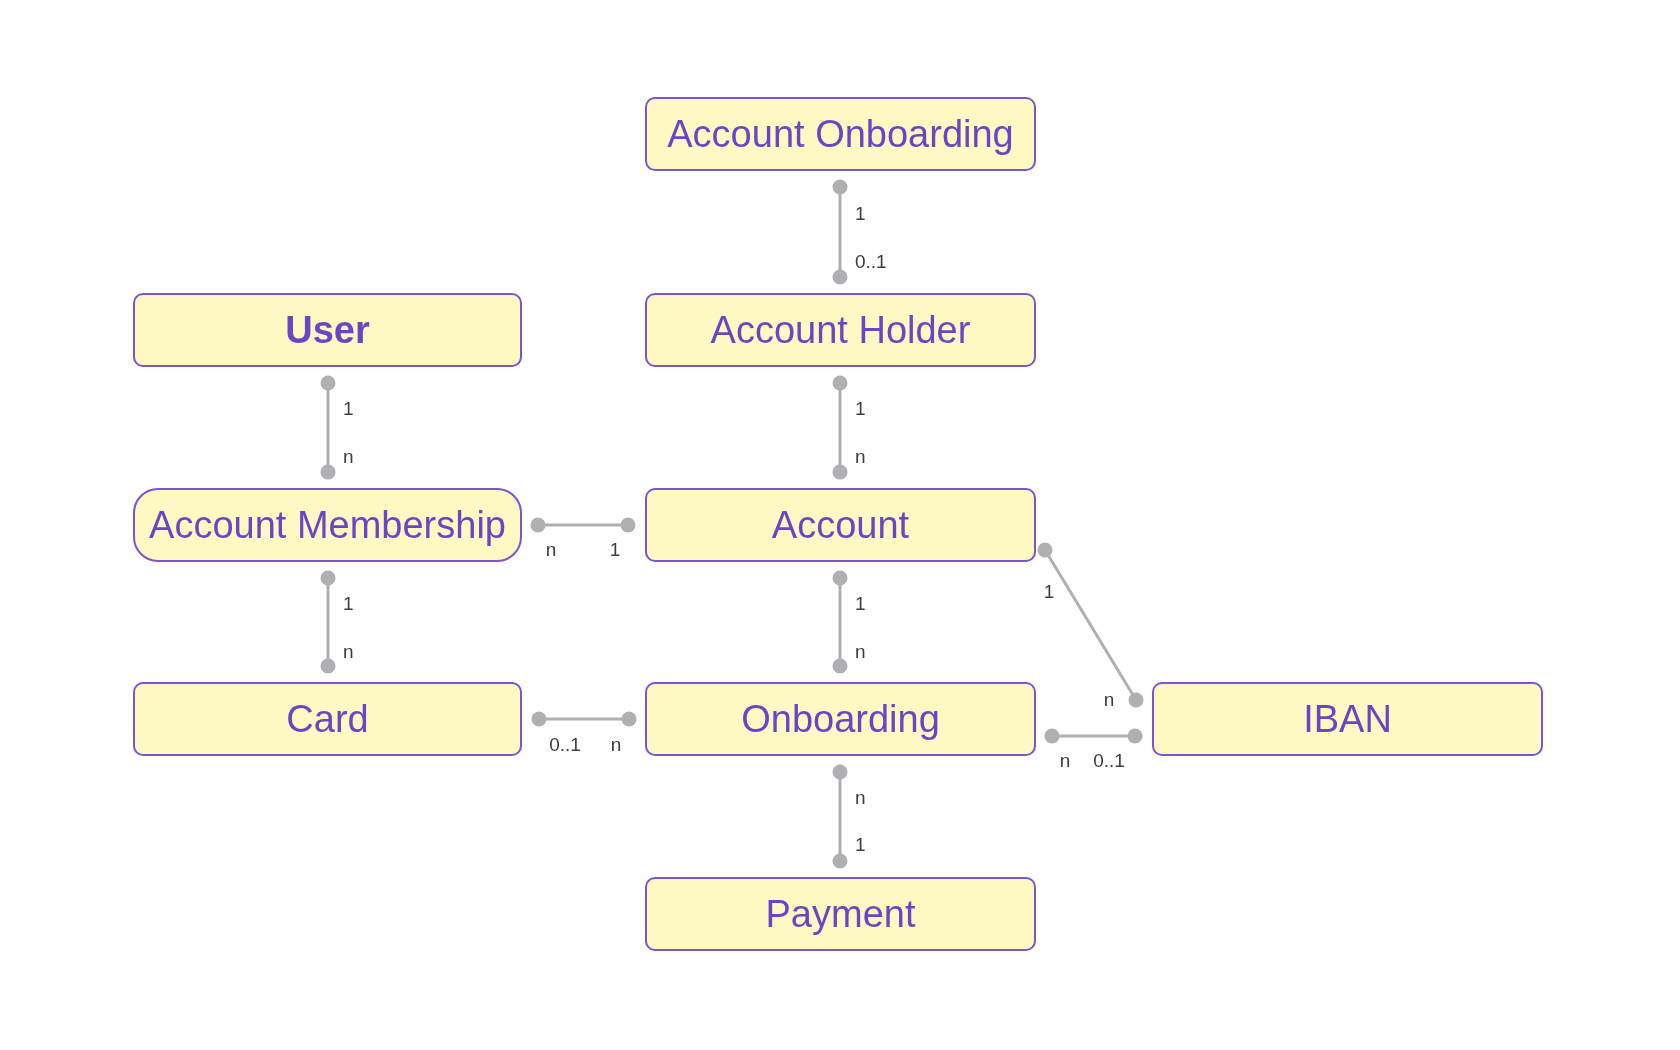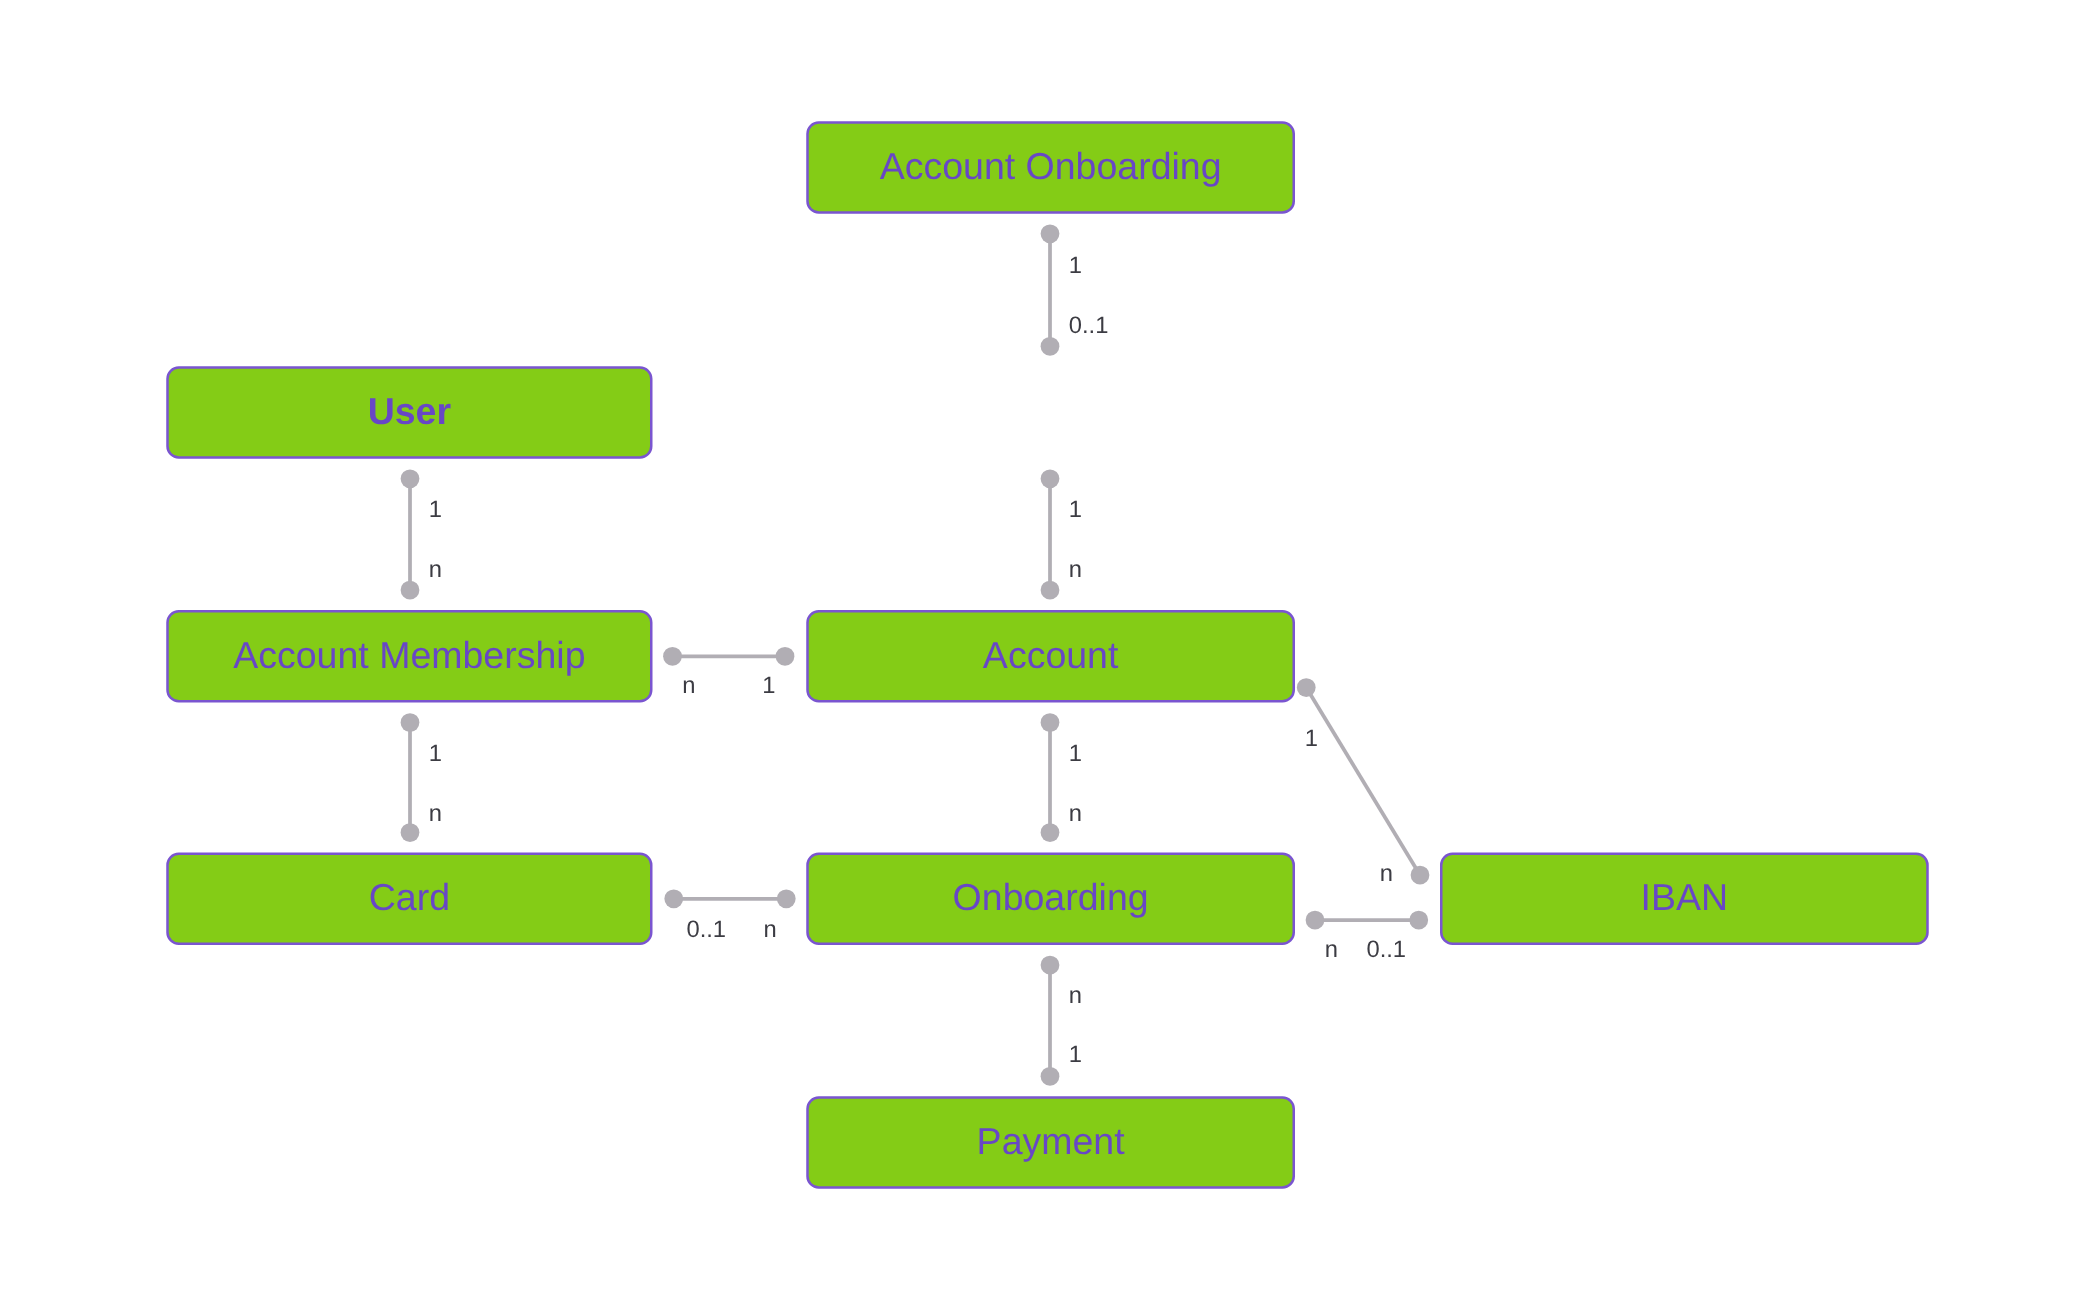--- a/index.html
+++ b/index.html
@@ -30,35 +30,35 @@
   .card-label {
     font-family: "Liberation Sans", sans-serif;
     font-size: 19px;
     fill: #3c3c43;
   }
   .entity {
     position: absolute;
     box-sizing: border-box;
     width: 391px;
     height: 74px;
-    background: #84cc16;
+    background: #fef9c3;
     border: 2px solid #7a55d0;
     border-radius: 10px;
     color: #6847c6;
-    font-size: 30px;
+    font-size: 38px;
     display: flex;
     align-items: center;
     justify-content: center;
     white-space: nowrap;
     cursor: pointer;
   }
   #entity-account-onboarding { left: 645px; top: 97px; }
   #entity-user               { left: 133px; top: 293px; width: 389px; font-weight: bold; }
   #entity-account-holder     { left: 645px; top: 293px; }
-  #entity-account-membership { left: 133px; top: 488px; width: 389px; }
+  #entity-account-membership { left: 133px; top: 488px; width: 389px; border-radius: 25px; }
   #entity-account            { left: 645px; top: 488px; }
   #entity-card               { left: 133px; top: 682px; width: 389px; text-align: right; }
   #entity-transaction        { left: 645px; top: 682px; }
   #entity-iban               { left: 1152px; top: 682px; }
   #entity-payment            { left: 645px; top: 877px; justify-content: center; }
 </style>
 </head>
 <body>
 
 <div class="canvas">
@@ -147,20 +147,23 @@
   </svg>
 
   <div class="entity" id="entity-account-onboarding">
     <span>Account Onboarding</span>
   </div>
 
   <div class="entity" id="entity-user">
     <span>User</span>
   </div>
 
+  <div class="entity" id="entity-account-holder">
+    <span>Account Holder</span>
+  </div>
 
   <div class="entity" id="entity-account-membership">
     <span>Account Membership</span>
   </div>
 
   <div class="entity" id="entity-account">
     <span>Account</span>
   </div>
 
   <div class="entity" id="entity-card">

